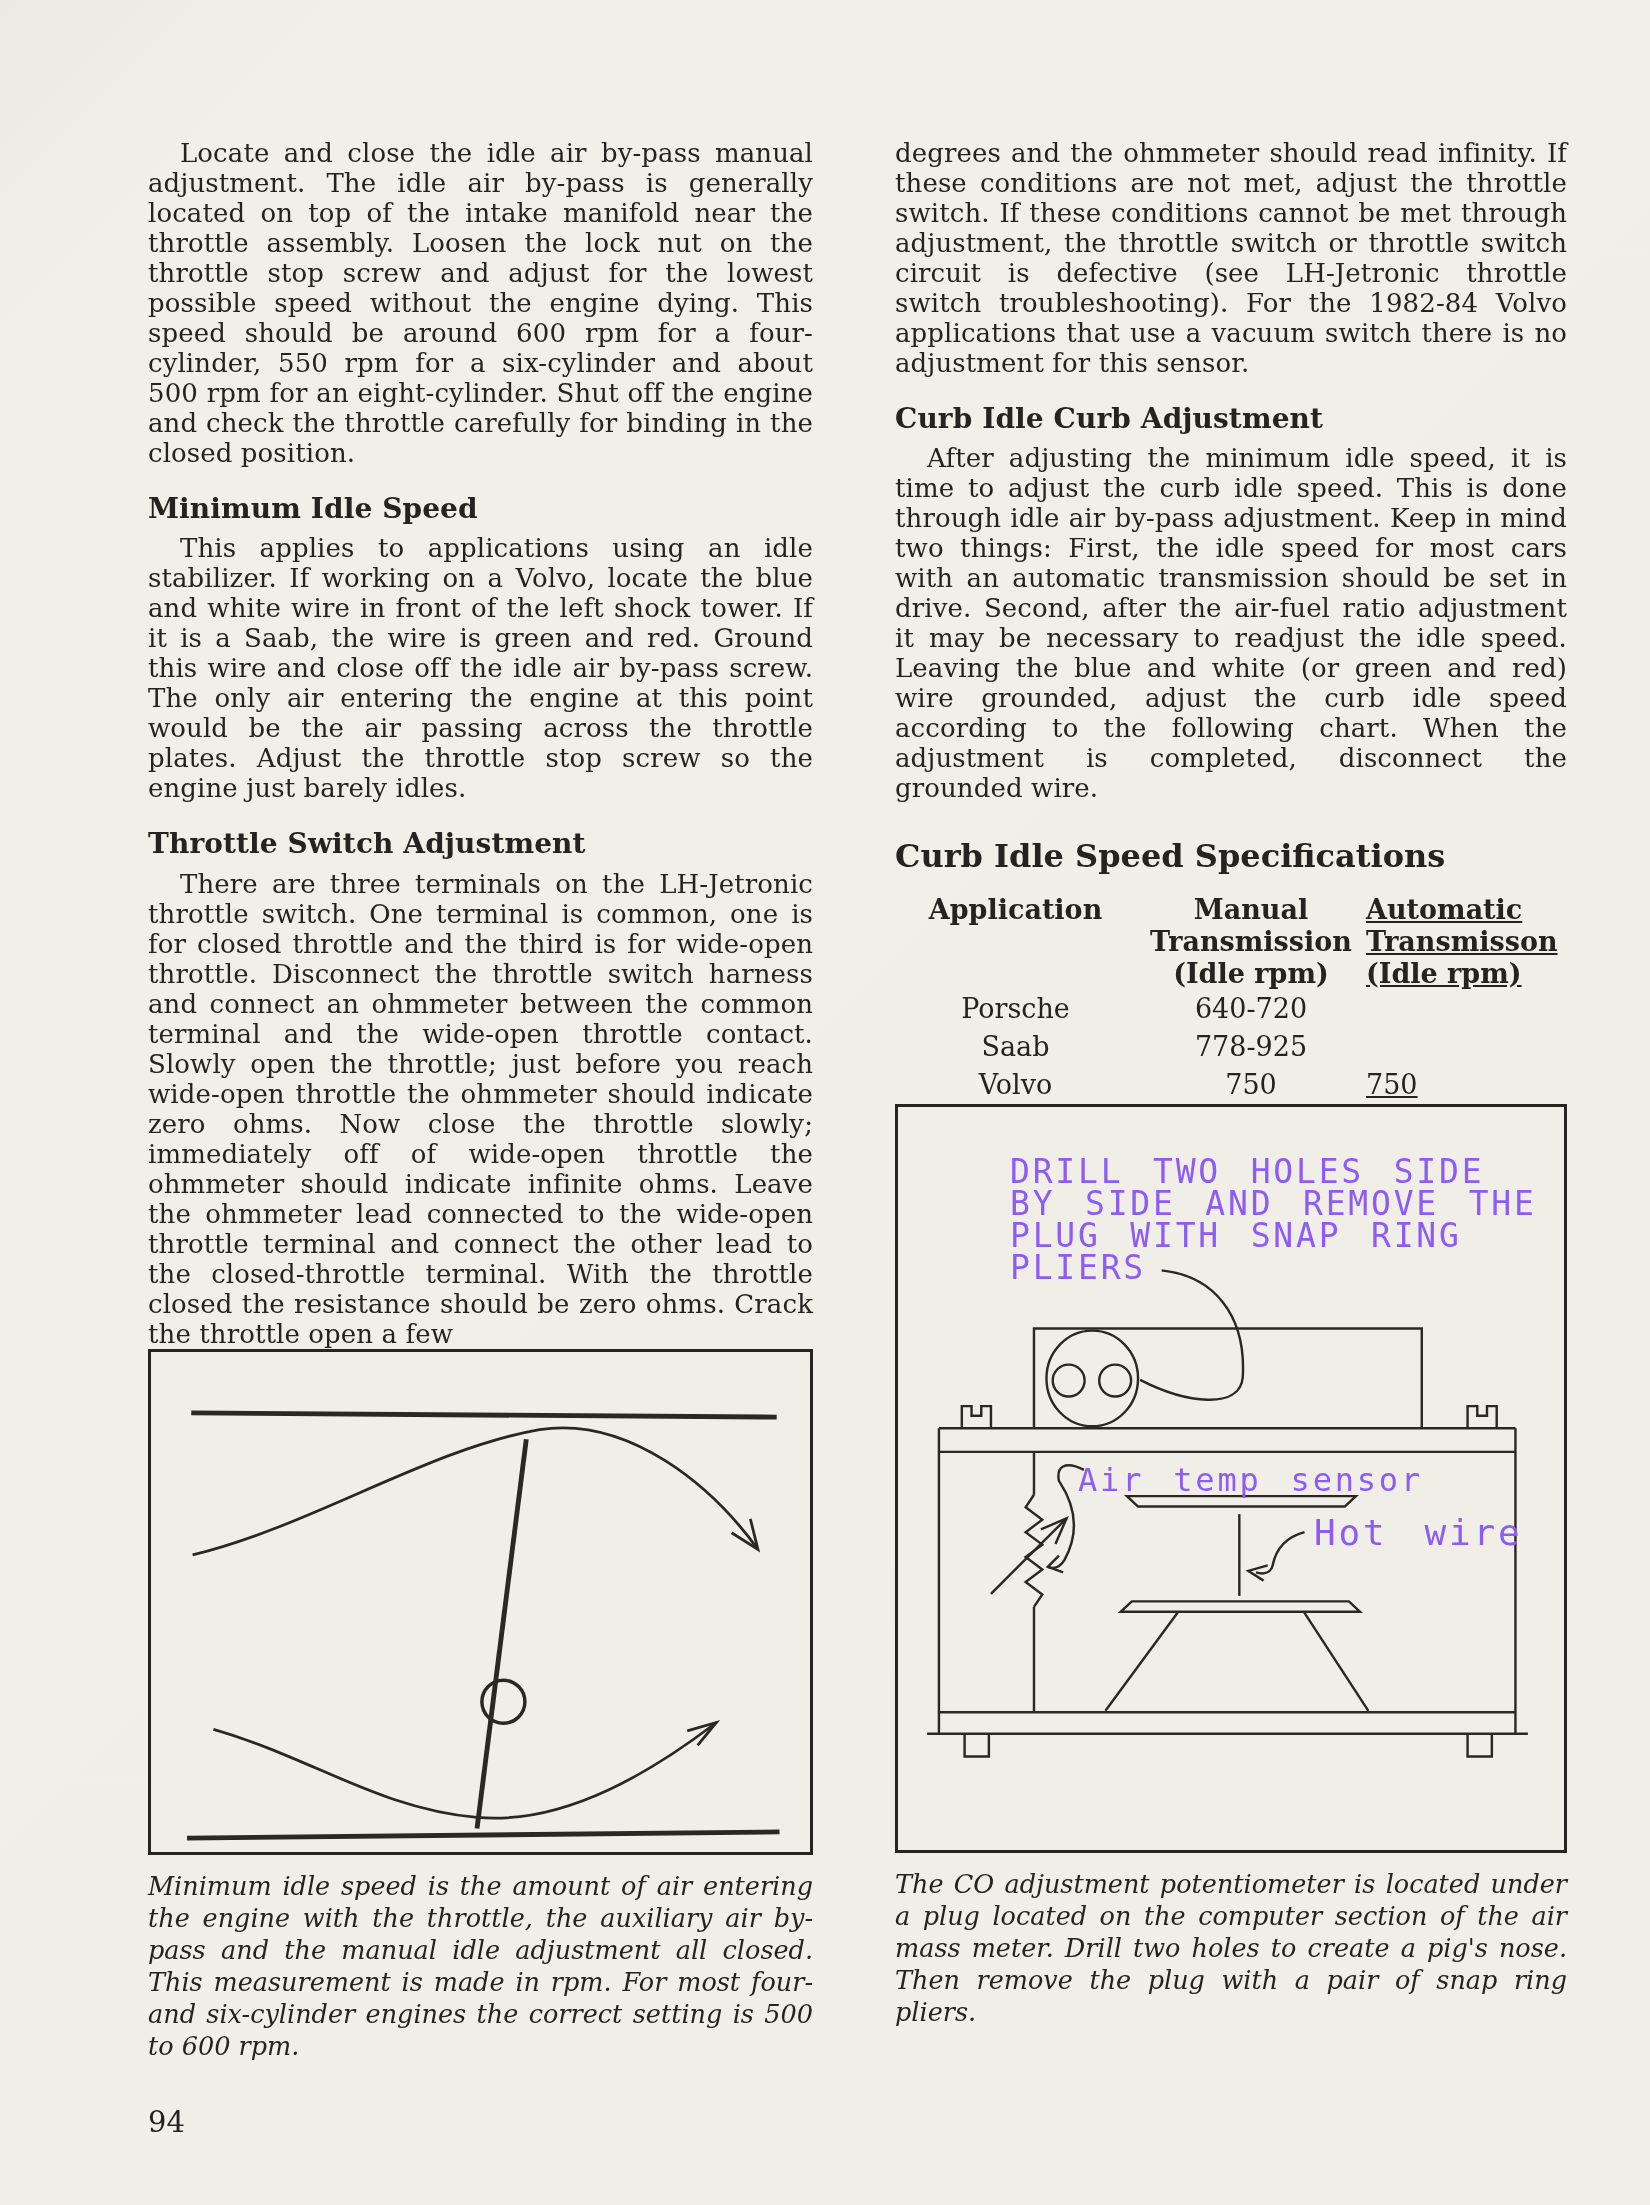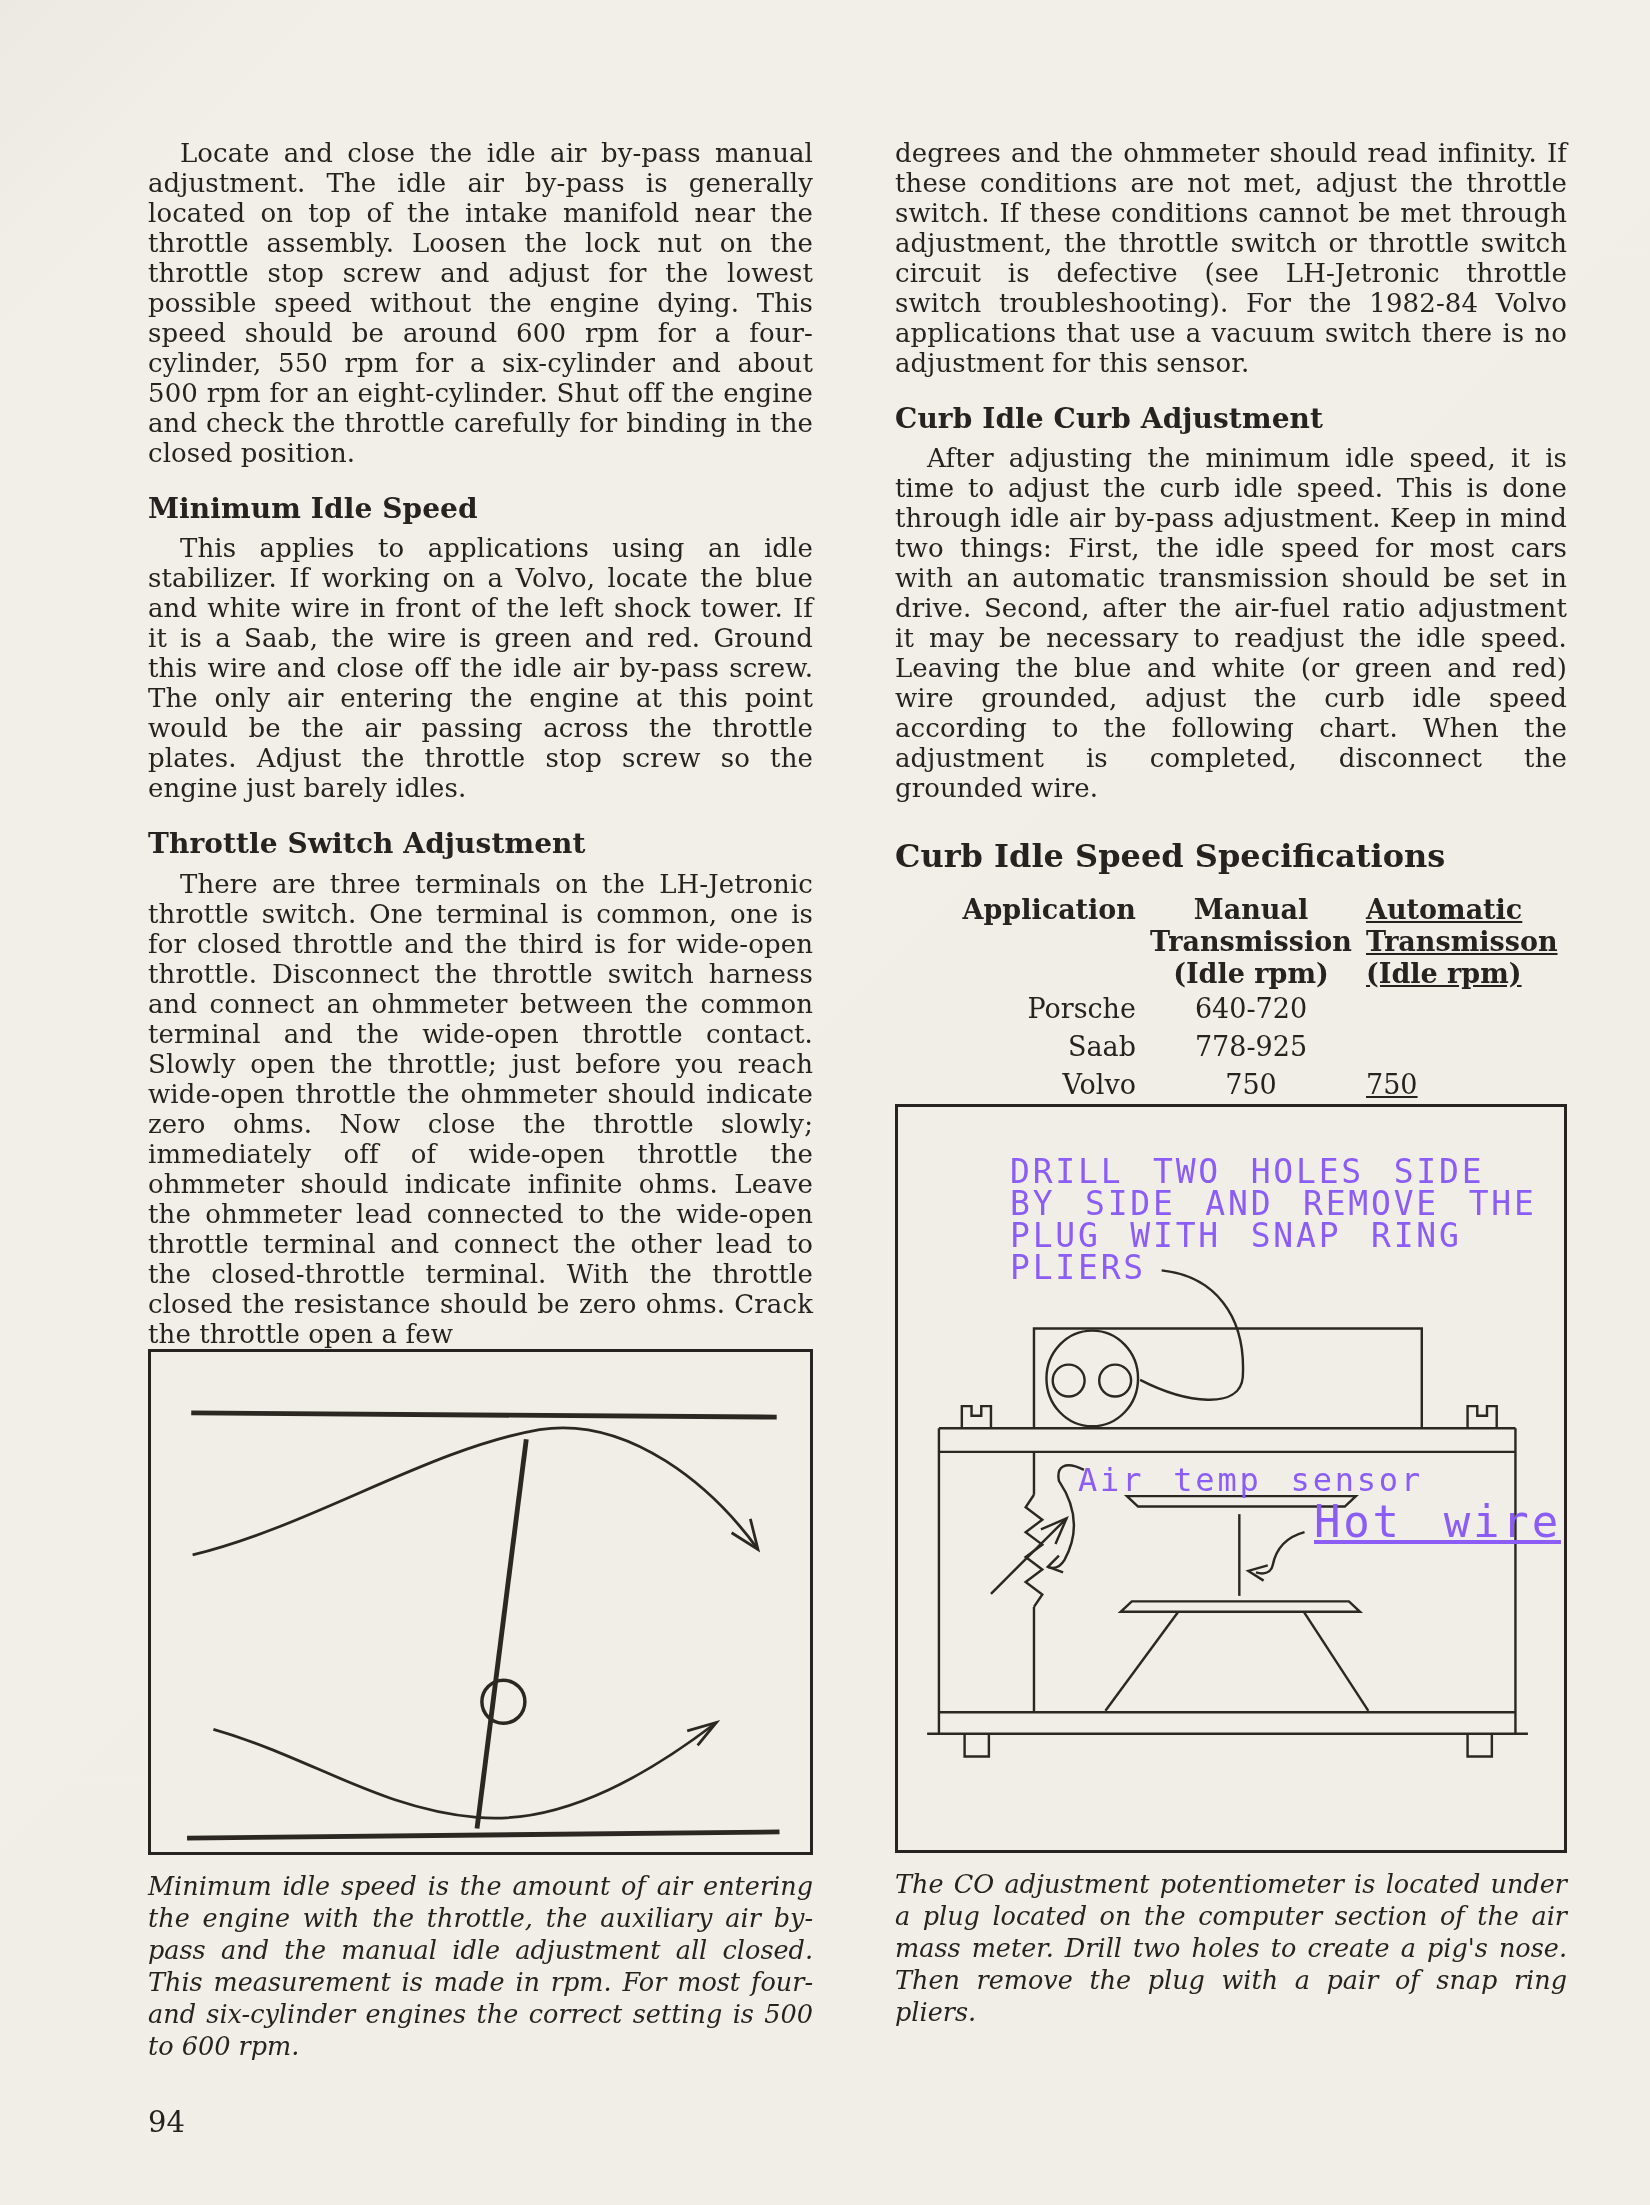--- a/index.html
+++ b/index.html
@@ -39,21 +39,21 @@
     font-size:32px;line-height:36px;
     margin:35px 0 19.6px 0;
     font-weight:bold;
   }
   .prewrap{white-space:pre-line;}
 
   
   .spec-table{width:100%;}
   .spec-head{display:flex;font-weight:bold;font-size:27px;line-height:32px;}
   .spec-row{display:flex;font-size:27px;line-height:38px;}
-  .c-app{width:241px;text-align:right;}
+  .c-app{width:241px;text-align:center;}
   .c-man{width:230px;text-align:center;}
   .c-aut{width:200px;text-decoration:underline;}
 
   
   figure.fig{
     margin:0;position:relative;
     border:3.5px solid #282320;
     background:#f1eee7;
     box-sizing:border-box;
   }
@@ -65,21 +65,21 @@
   }
 
   .draft-text{
     position:absolute;
     font-family:"DejaVu Sans Mono", monospace;
     color:#8b5cf6;
     letter-spacing:2.8px;
   }
   .drill-note{left:112px;top:49px;font-size:33px;line-height:32px;word-spacing:7px;}
   .lbl-air{left:180px;top:354px;font-size:32px;word-spacing:7px;}
-  .lbl-hot{left:416px;top:389px;font-size:44px;word-spacing:12.6px;text-decoration:underline;}
+  .lbl-hot{left:416px;top:405px;font-size:36px;word-spacing:12.6px;}
 
   p.caption{
     font-style:italic;
     font-size:25.5px;line-height:32px;
     text-align:justify;
     margin:15.4px 0 0 0;
   }
   .pagenum{
     font-size:29px;
     margin-top:43px;

